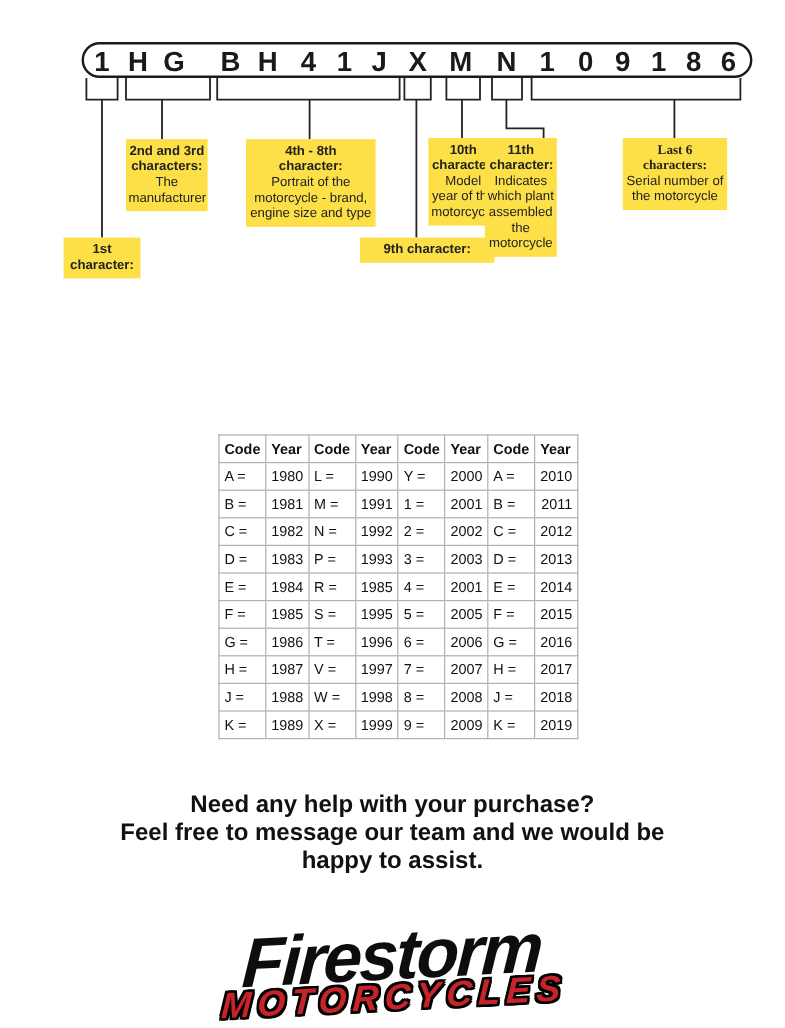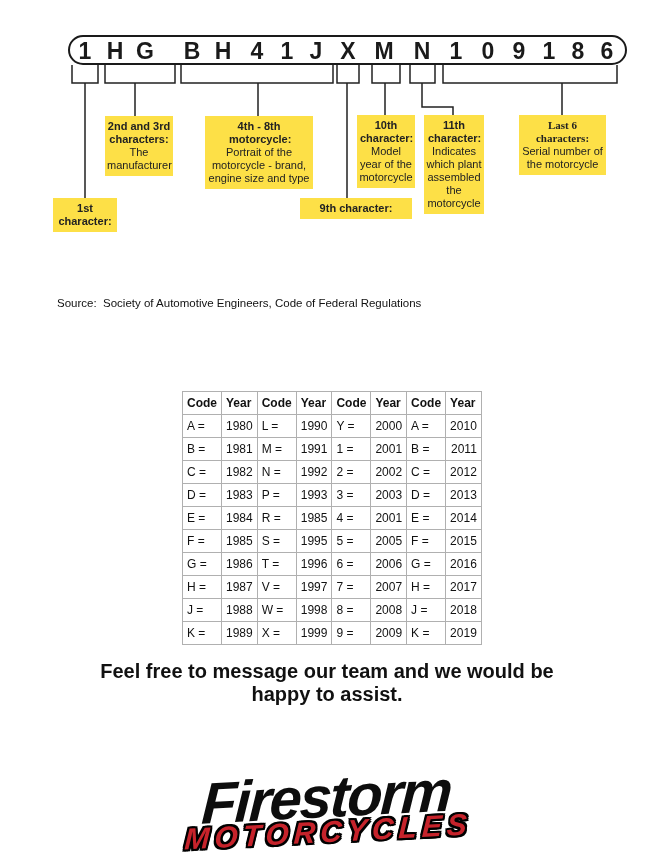--- a/index.html
+++ b/index.html
@@ -19,21 +19,21 @@
   .vin-label{
     position:absolute;background:#fde047;color:#222;
     font-size:11px;line-height:13px;text-align:center;
     padding:4px 2px;box-sizing:border-box;
   }
   .vin-label .t{font-weight:bold;margin:0 auto;}
   .vin-label .d{margin:0 auto;}
   .source-line{
     position:absolute;left:57px;top:297px;font-size:11.5px;color:#111;white-space:pre;
   }
-  .table-wrap{position:absolute;left:182px;top:362px;margin-top:29px;}
+  .table-wrap{position:absolute;left:182px;top:362px;}
   table.year-table{border-collapse:collapse;font-size:12px;color:#111;background:#fff;}
   .year-table th,.year-table td{
     border:1px solid #b0b0b0;padding:3px 4px;height:16px;box-sizing:content-box;white-space:pre;
   }
   .year-table th{font-weight:bold;text-align:left;}
   .year-table td.code{text-align:left;}
   .year-table td.year{text-align:right;}
   .help{
     position:absolute;left:0;top:660px;width:654px;text-align:center;
     font-weight:bold;font-size:20px;line-height:23px;color:#111;
@@ -91,41 +91,40 @@
 
   <div id="labels">
       <div class="vin-label" style="left: 53px; top: 198px; width: 64px;">
         <div class="t" style="max-width: 56px;">1st character:</div>
       </div>
       <div class="vin-label" style="left: 105px; top: 116px; width: 68px;">
         <div class="t" style="max-width: 64px;">2nd and 3rd characters:</div>
         <div class="d">The manufacturer</div>
       </div>
       <div class="vin-label" style="left: 205px; top: 116px; width: 108px;">
-        <div class="t" style="max-width: 60px;">4th - 8th motorcycle:</div>
+        <div class="t" style="max-width: 60px;">4th - 8th character:</div>
         <div class="d">Portrait of the motorcycle - brand, engine size and type</div>
       </div>
       <div class="vin-label" style="left: 300px; top: 198px; width: 112px;">
         <div class="t" style="max-width: 90px;">9th character:</div>
       </div>
       <div class="vin-label" style="left: 357px; top: 115px; width: 58px;">
         <div class="t" style="max-width: 52px;">10th character:</div>
         <div class="d">Model year of the motorcycle</div>
       </div>
-      <div class="vin-label" style="left: 424px; top: 115px; width: 60px;">
+      <div class="vin-label" style="left: 404px; top: 115px; width: 60px;">
         <div class="t" style="max-width: 52px;">11th character:</div>
         <div class="d">Indicates which plant assembled the motorcycle</div>
       </div>
       <div class="vin-label" style="left: 519px; top: 115px; width: 87px;">
         <div class="t" style="max-width: 83px; font-family: Liberation Serif, serif;">Last 6 characters:</div>
         <div class="d">Serial number of the motorcycle</div>
       </div>
     </div>
 
-  <div class="source-line">Source:  Society of Automotive Engineers, Code of Federal Regulations</div>
 
   <div class="table-wrap">
     <table class="year-table" id="year-table">
         <colgroup>
           <col style="width: 39px;">
           <col style="width: 31px;">
           <col style="width: 39px;">
           <col style="width: 31px;">
           <col style="width: 39px;">
           <col style="width: 31px;">
@@ -243,20 +242,21 @@
             <td class="code">9 =</td>
             <td class="year">2009</td>
             <td class="code">K =</td>
             <td class="year">2019</td>
           </tr>
         </tbody>
       </table>
   </div>
 
   <div class="help">
+    <div>Need any help with your purchase?</div>
     <div>Feel free to message our team and we would be</div>
     <div>happy to assist.</div>
   </div>
 
   <div class="logo">
     <div class="logo-brand">Firestorm</div>
     <div class="logo-tagline">MOTORCYCLES</div>
   </div>
 
 </div>

